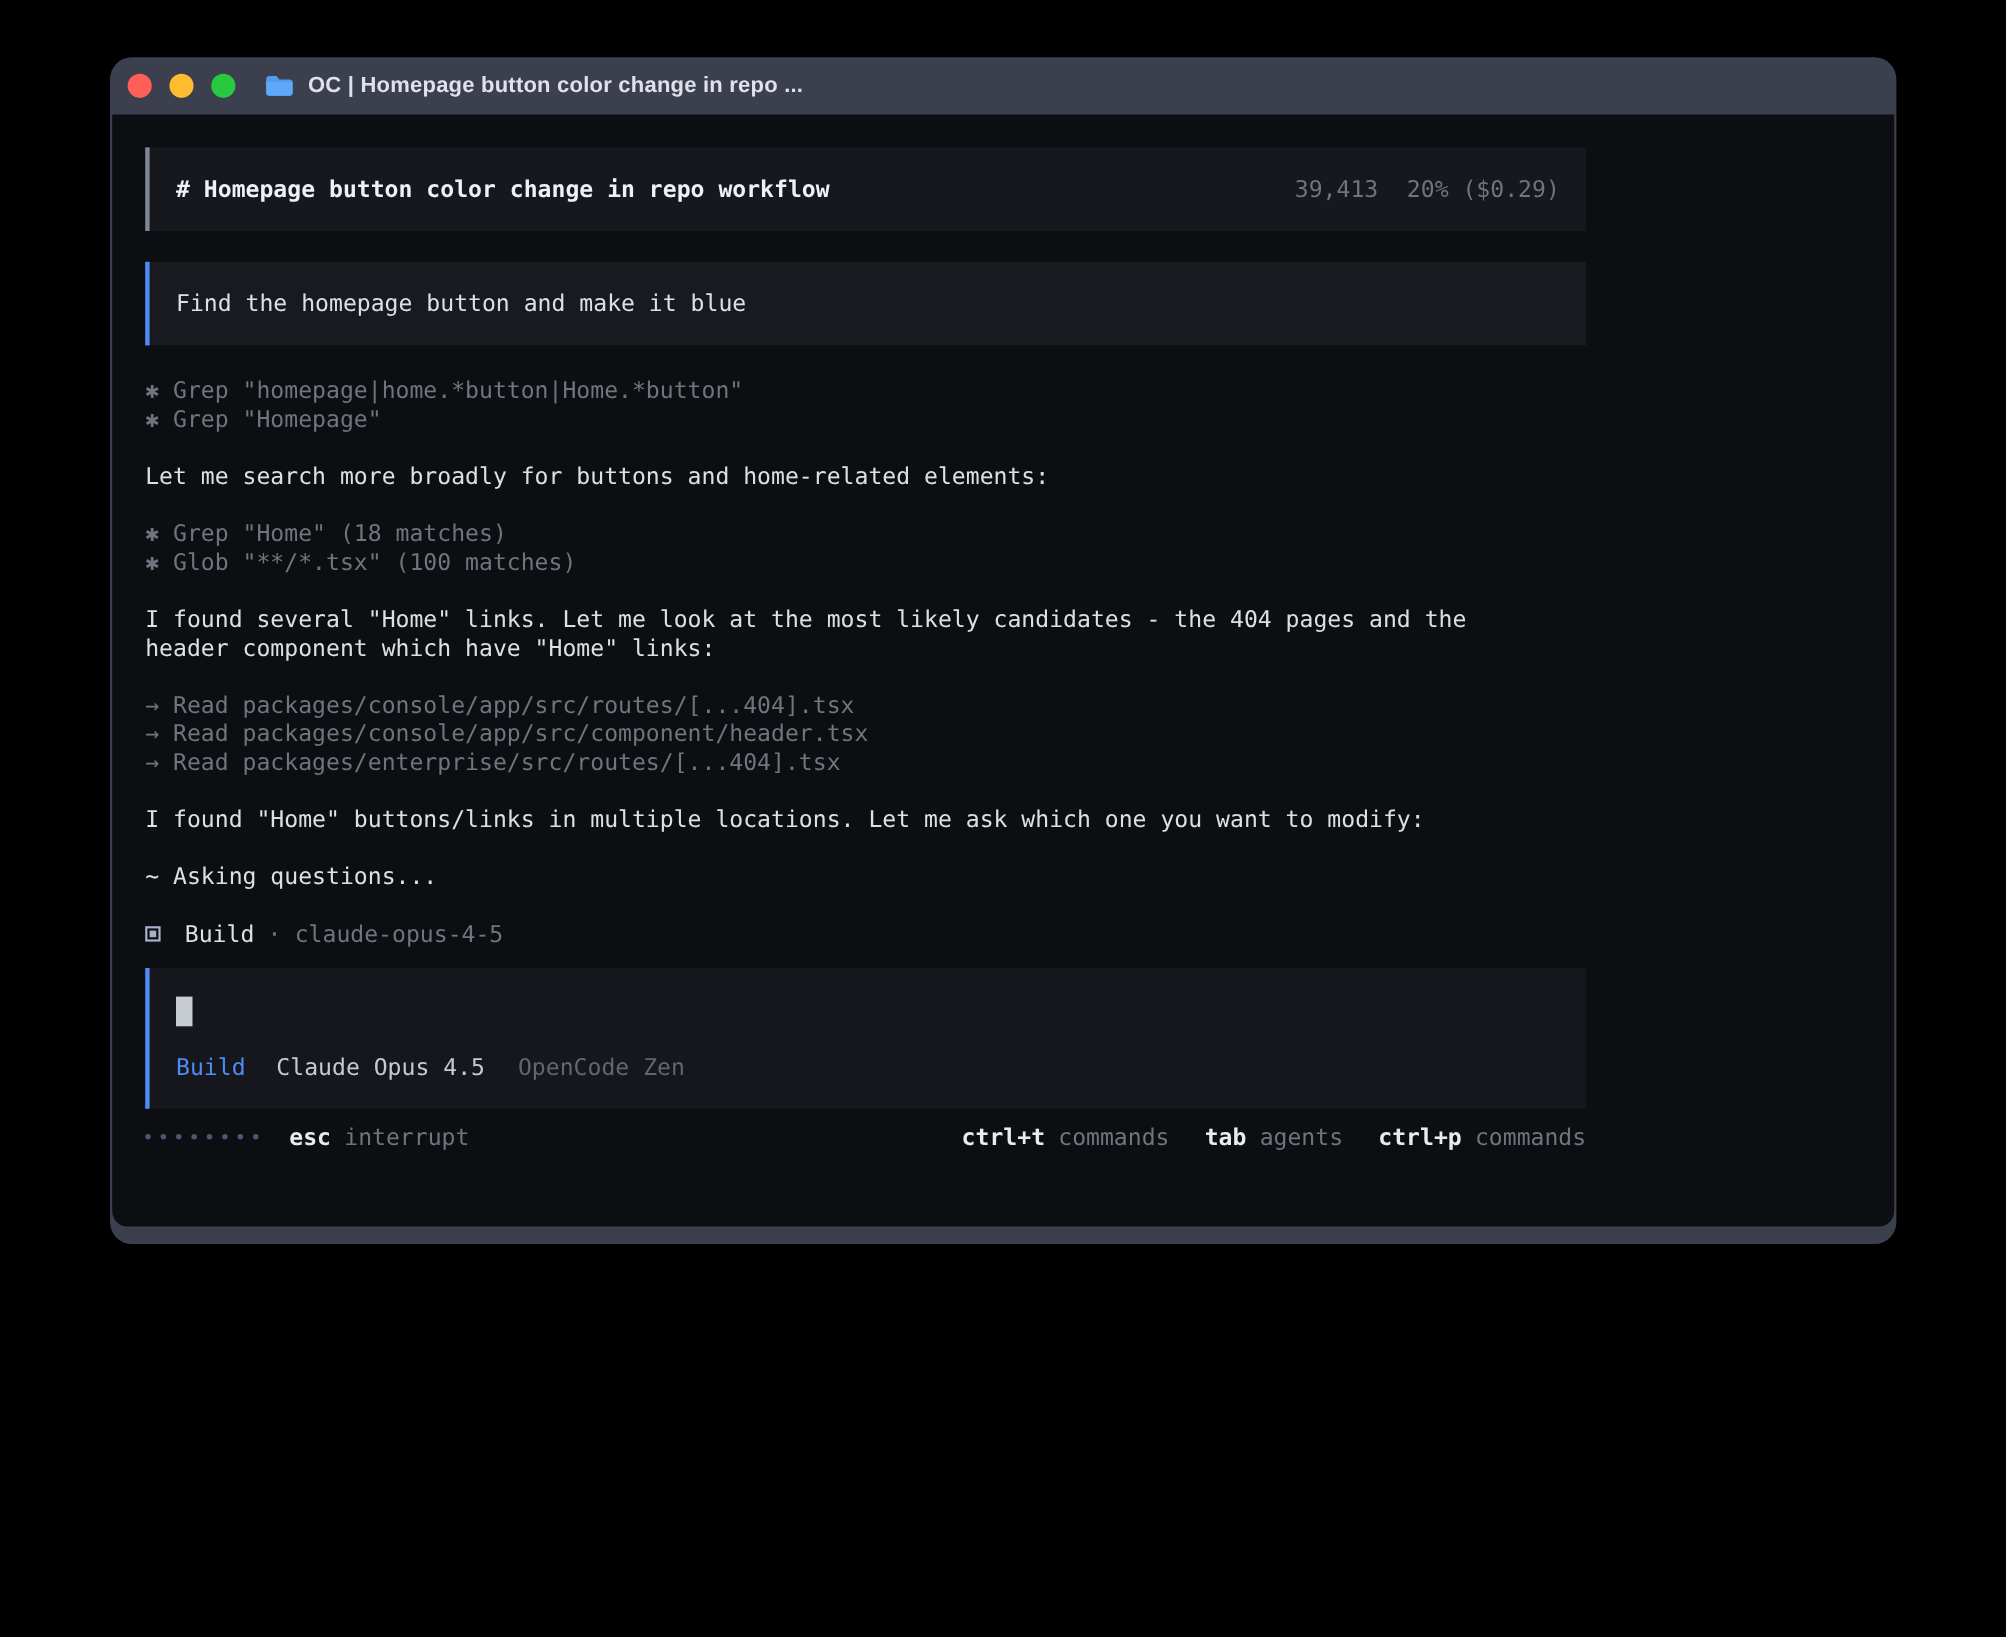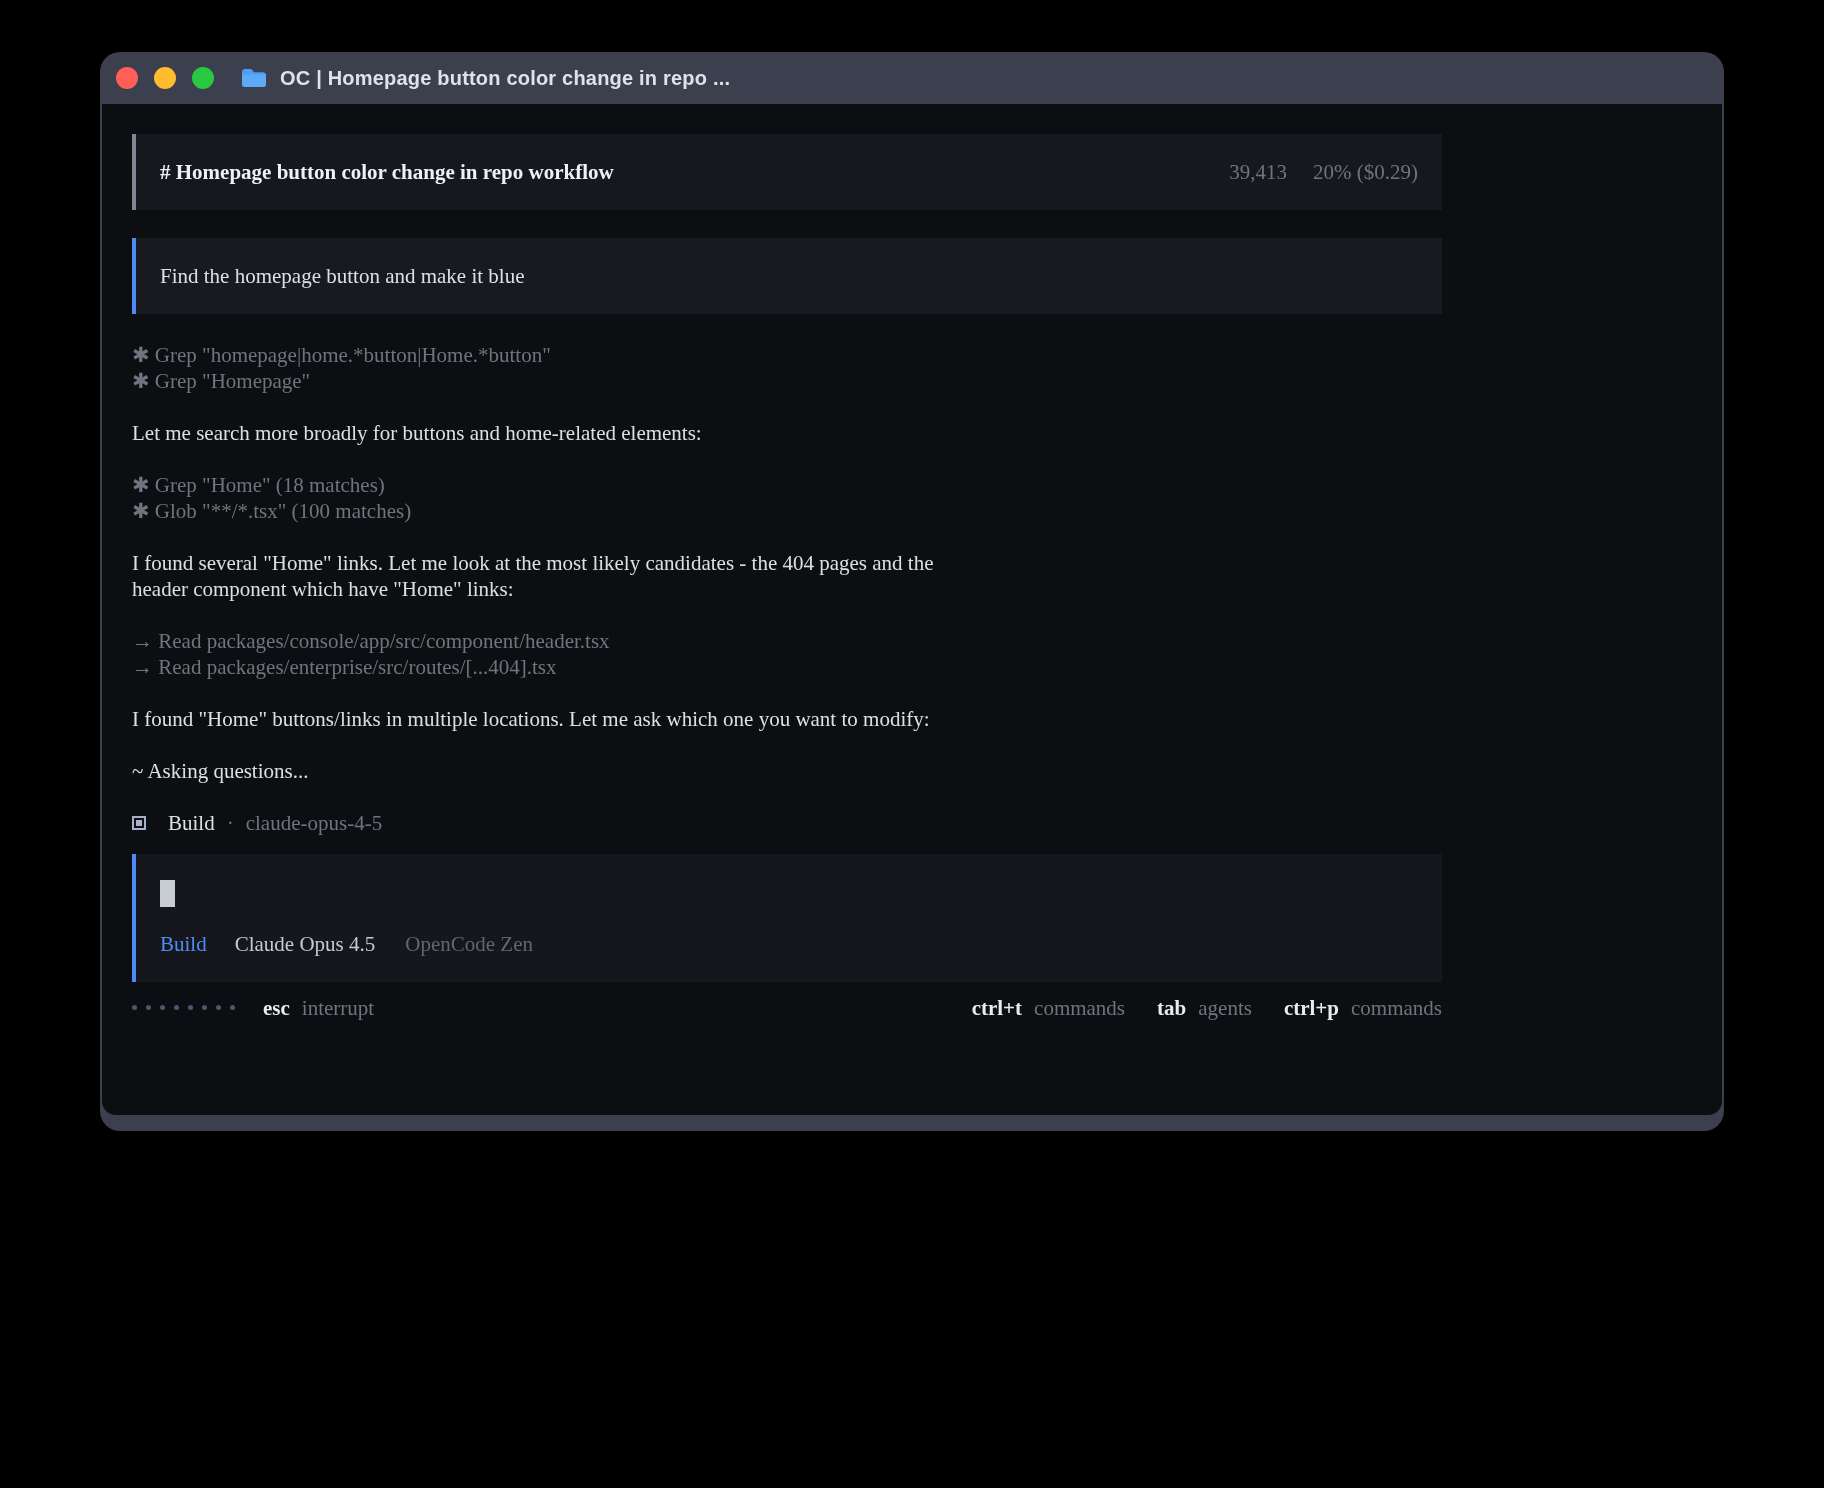--- a/index.html
+++ b/index.html
@@ -19,21 +19,21 @@
   .folder { margin-left:26px; display:flex; align-items:center; }
   .wtitle {
     margin-left:12px; font-family:"Liberation Sans","DejaVu Sans",sans-serif;
     font-weight:bold; font-size:20px; color:#dfe2ea; letter-spacing:0.2px;
   }
 
   .terminal {
     background:#0d0e12; height:1011px; border-radius:0 0 14px 14px;
     padding:30px 0 0 30px; overflow:hidden;
   }
-  .col { width:1310px;font-family:Liberation Serif, serif; }
+  .col { width:1310px; }
 
   .mono { font-size:21px; line-height:26px; white-space:pre; }
   .t-white { color:#dce0e6; }
   .t-gray  { color:#6f747e; }
   .t-blue  { color:#4e8cf5; }
   .t-bright{ color:#eef1f5; font-weight:bold; }
 
   .block { width:1310px; background:#17181d; border-left:4px solid #808694; padding:25px 24px; }
   .block.header { display:flex; justify-content:space-between; align-items:center; }
   .block.user   { margin-top:28px; background:#191a20; border-left-color:#4e8cf5; }
@@ -124,20 +124,21 @@
           <div class="mono t-gray line">✱ Grep "Home" (18 matches)</div>
           <div class="mono t-gray line">✱ Glob "**/*.tsx" (100 matches)</div>
         </div>
 
         <div class="para">
           <div class="mono t-white line">I found several "Home" links. Let me look at the most likely candidates - the 404 pages and the</div>
           <div class="mono t-white line">header component which have "Home" links:</div>
         </div>
 
         <div class="para">
+          <div class="mono t-gray line">→ Read packages/console/app/src/routes/[...404].tsx</div>
           <div class="mono t-gray line">→ Read packages/console/app/src/component/header.tsx</div>
           <div class="mono t-gray line">→ Read packages/enterprise/src/routes/[...404].tsx</div>
         </div>
 
         <div class="para">
           <div class="mono t-white line">I found "Home" buttons/links in multiple locations. Let me ask which one you want to modify:</div>
         </div>
 
         <div class="para">
           <div class="mono t-white line">~ Asking questions...</div>

